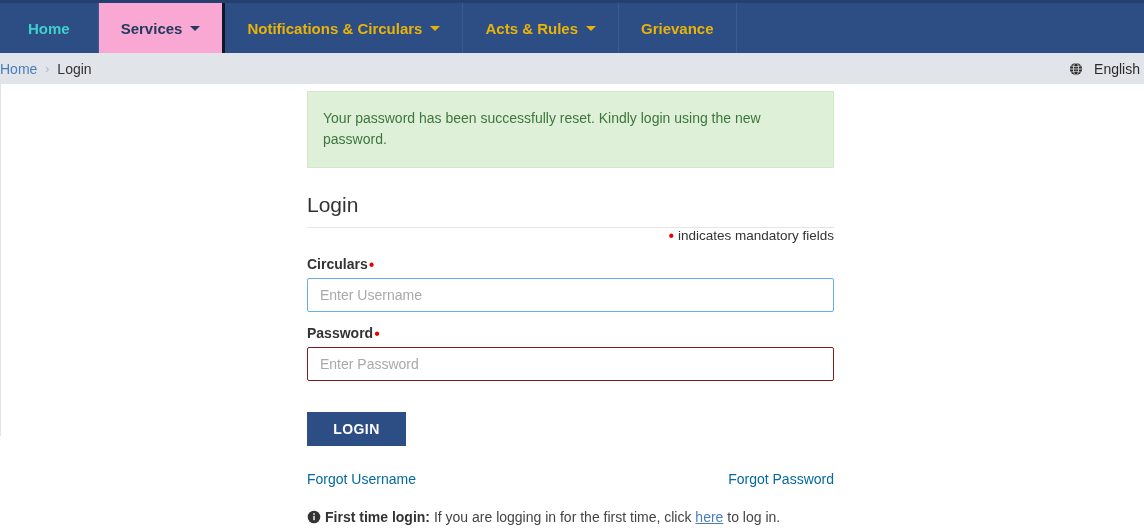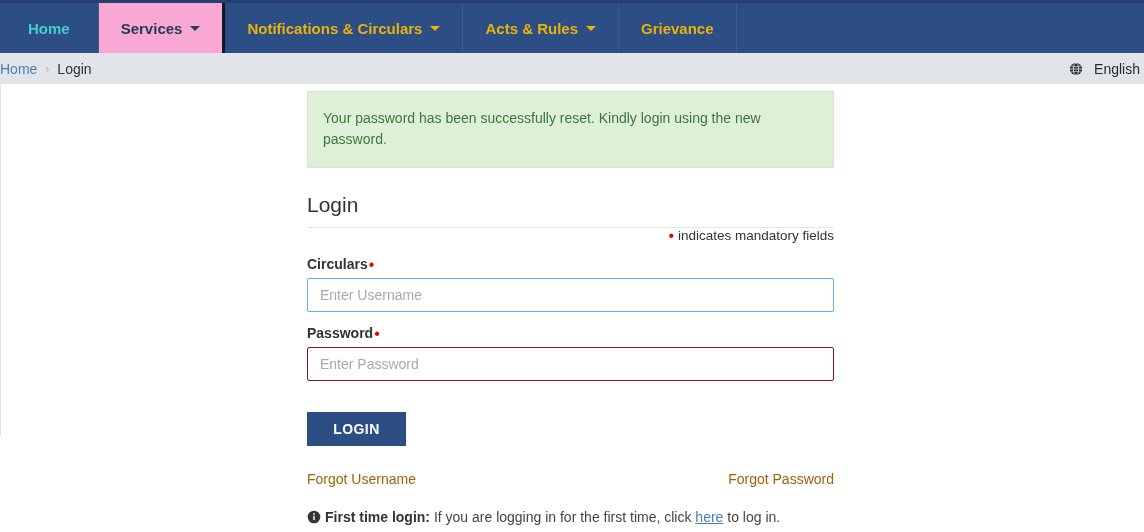--- a/index.html
+++ b/index.html
@@ -207,21 +207,21 @@
   }
 
   
   .links-row {
     margin-top: 25px;
     display: flex;
     justify-content: space-between;
     font-size: 14px;
   }
   .inline-link {
-    color: #a16207;
+    color: #0369a1;
     text-decoration: none;
     cursor: pointer;
     text-align: right;
   }
 
   
   .first-note {
     margin-top: 20px;
     font-size: 14px;
     color: #444444;

